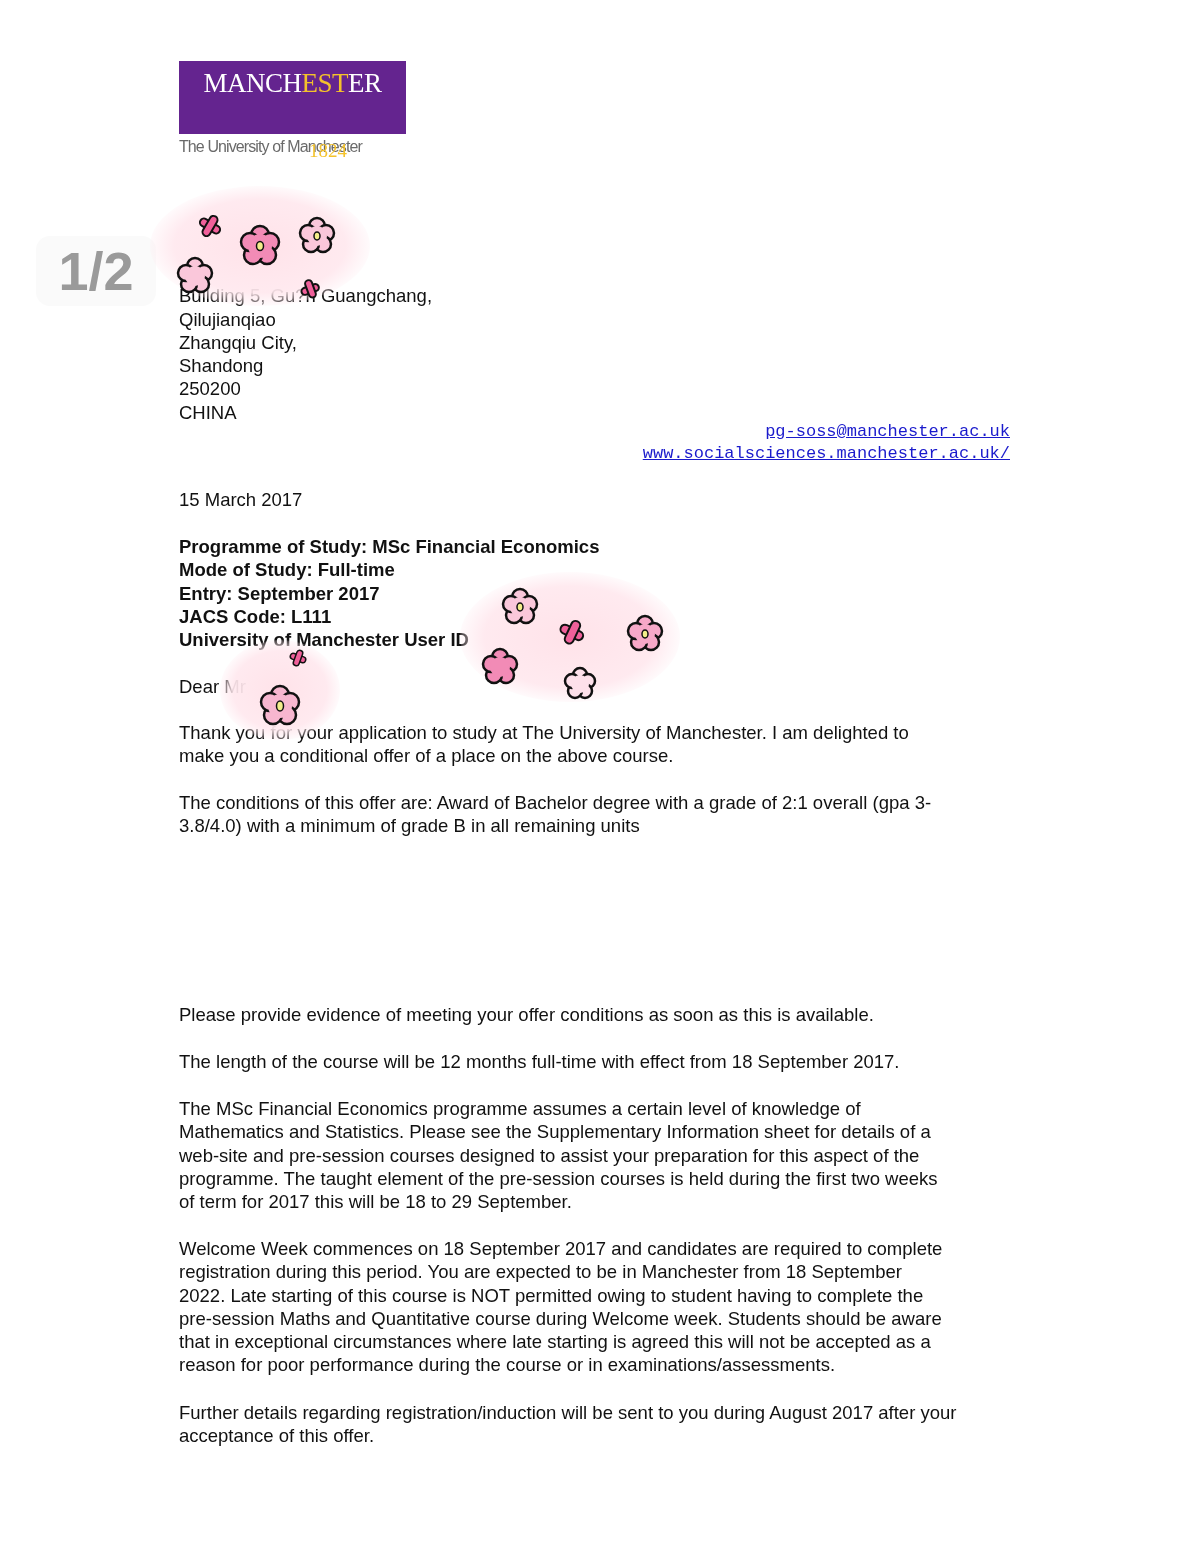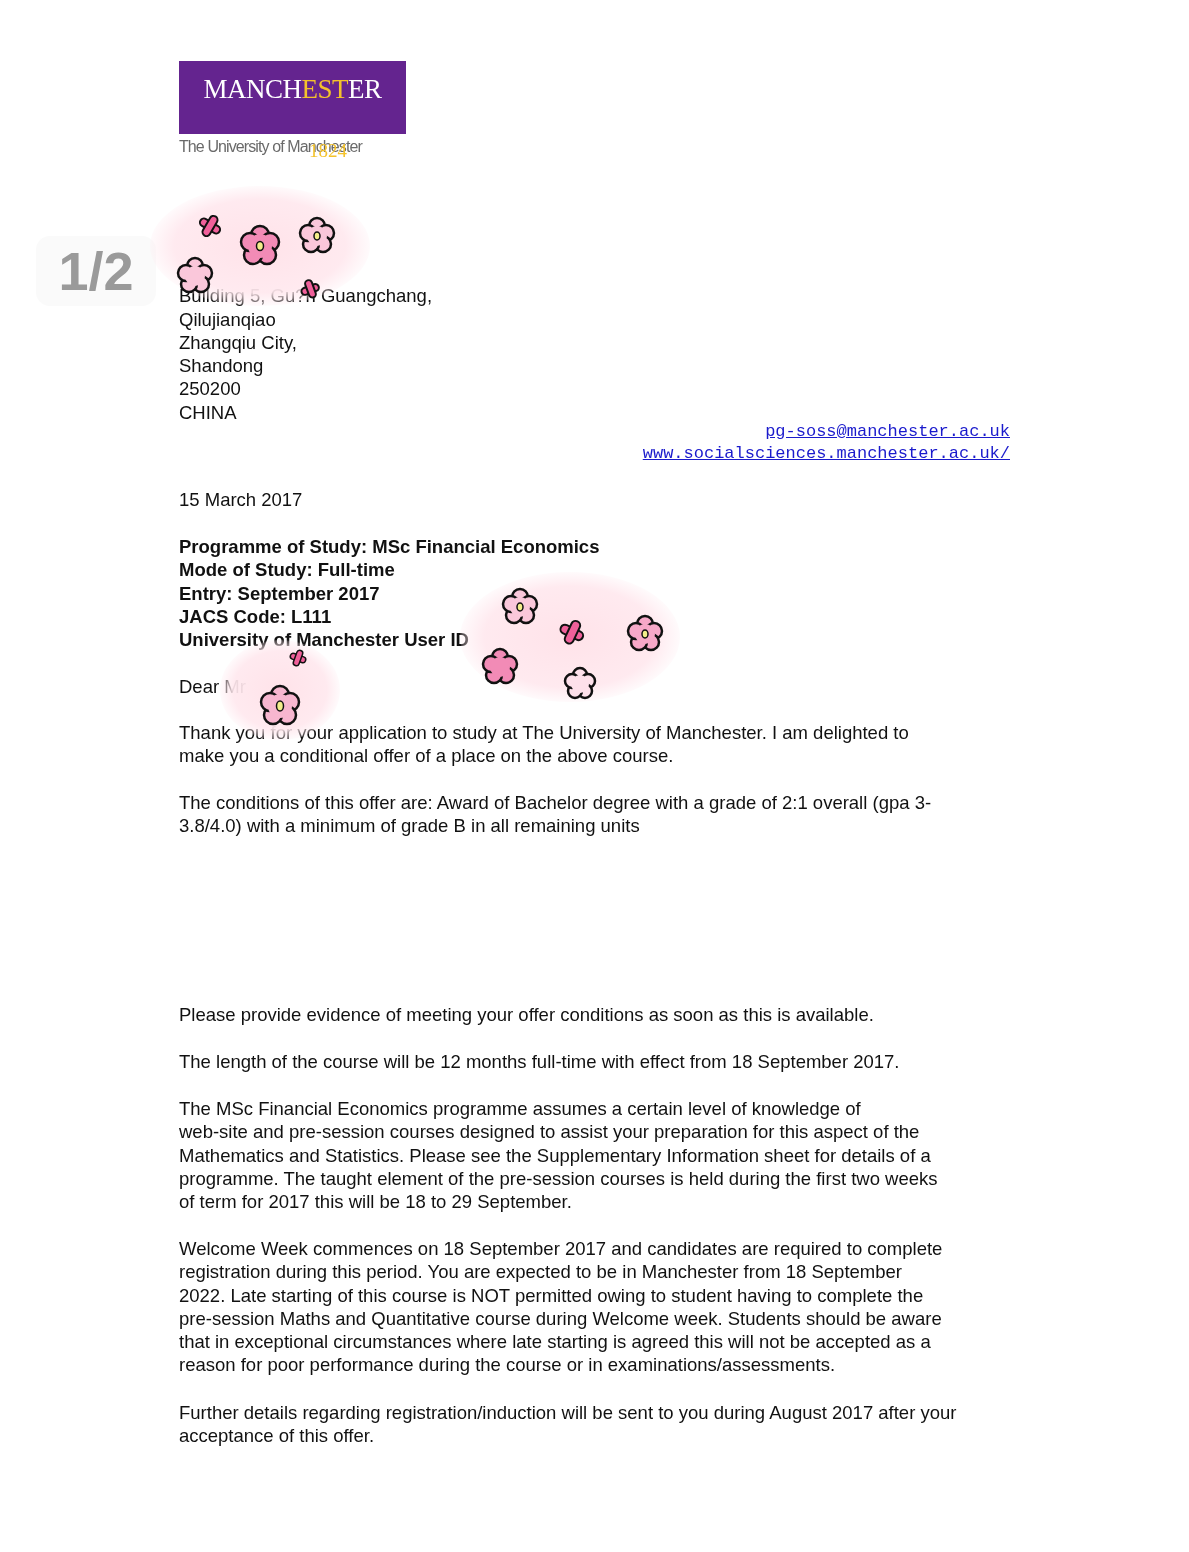--- a/index.html
+++ b/index.html
@@ -28,21 +28,21 @@
     }
     .logo-box {
       width: 227px;
       height: 73px;
       background: #64248f;
       position: relative;
       text-align: center;
     }
     .logo-word {
       position: absolute;
-      left: 0; right: 0; top: 13px;
+      left: 0; right: 0; top: 7px;
       font-family: "Liberation Serif", serif;
       font-size: 27px;
       letter-spacing: -0.5px;
       color: #ffffff;
       line-height: 30px;
     }
     .logo-word .gold { color: #f4c22b; }
     .logo-year {
       position: absolute;
       left: 130px; top: 44px;
@@ -179,22 +179,22 @@
   <div class="txt p3">
     <span class="line">Please provide evidence of meeting your offer conditions as soon as this is available.</span>
   </div>
 
   <div class="txt p4">
     <span class="line">The length of the course will be 12 months full-time with effect from 18 September 2017.</span>
   </div>
 
   <div class="txt p5">
     <span class="line">The MSc Financial Economics programme assumes a certain level of knowledge of</span>
+    <span class="line">Mathematics and Statistics. Please see the Supplementary Information sheet for details of a</span>
     <span class="line">web-site and pre-session courses designed to assist your preparation for this aspect of the</span>
-    <span class="line">Mathematics and Statistics. Please see the Supplementary Information sheet for details of a</span>
     <span class="line">programme. The taught element of the pre-session courses is held during the first two weeks</span>
     <span class="line">of term for 2017 this will be 18 to 29 September.</span>
   </div>
 
   <div class="txt p6">
     <span class="line">Welcome Week commences on 18 September 2017 and candidates are required to complete</span>
     <span class="line">registration during this period.  You are expected to be in Manchester from 18 September</span>
     <span class="line">2022.  Late starting of this course is NOT permitted owing to student having to complete the</span>
     <span class="line">pre-session Maths and Quantitative course during Welcome week.  Students should be aware</span>
     <span class="line">that in exceptional circumstances where late starting is agreed this will not be accepted as a</span>

